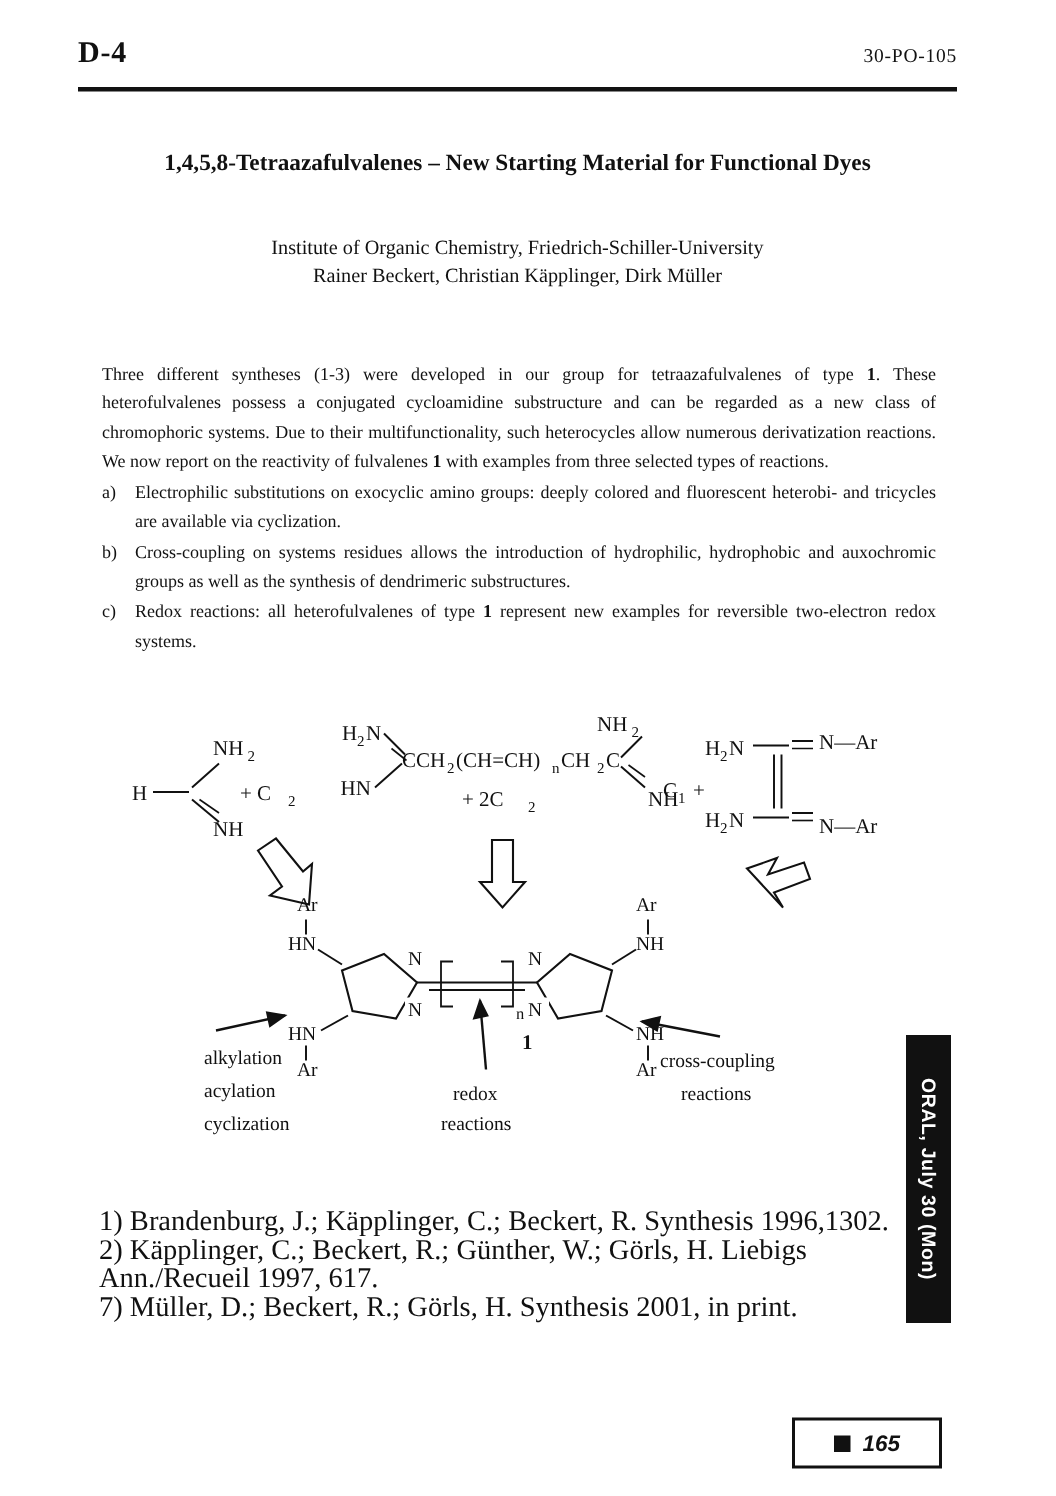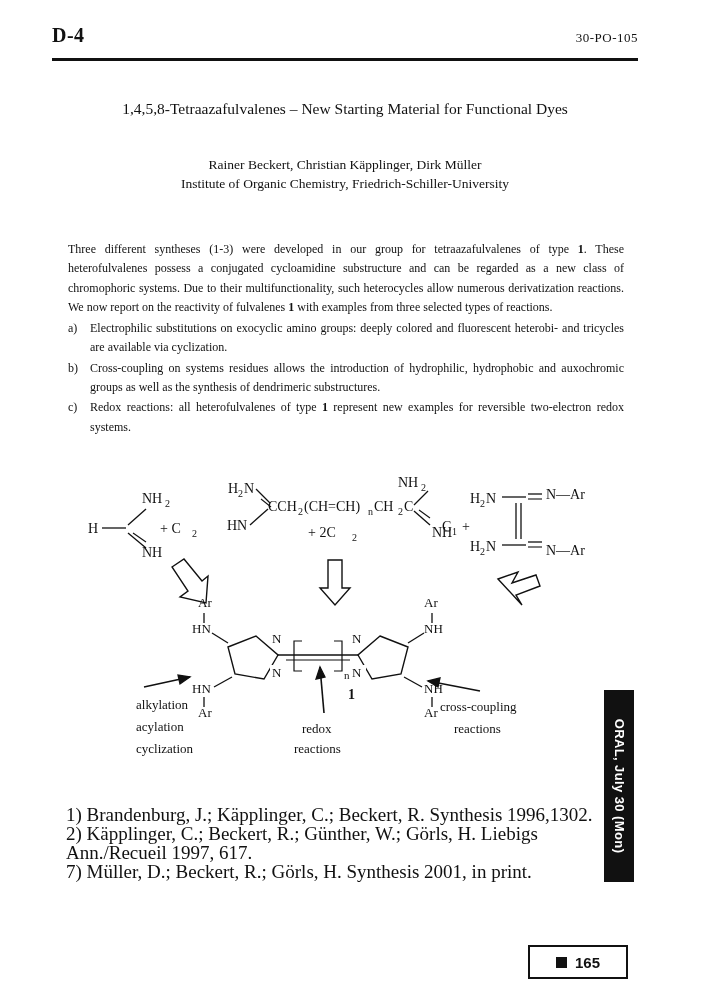--- a/index.html
+++ b/index.html
@@ -52,21 +52,21 @@
     height: 3px;
     background: #111;
   }
   
   .title {
     position: absolute;
     left: 52px;
     top: 100px;
     width: 586px;
     text-align: center;
-    font-weight: normal;
+    font-weight: bold;
     font-size: 15.5px;
     font-family: "Liberation Serif", serif;
   }
   
   .authors {
     position: absolute;
     left: 52px;
     top: 155px;
     width: 586px;
     text-align: center;
@@ -147,20 +147,21 @@
     position: absolute;
     right: 14px;
     bottom: 18px;
     width: 96px;
     height: 30px;
     border: 2px solid #111;
     display: flex;
     align-items: center;
     justify-content: center;
     gap: 8px;
+    font-style: italic;
   }
   .pagebox .sq {
     width: 11px;
     height: 11px;
     background: #111;
     display: inline-block;
   }
   .pagebox .num {
     font-family: "Liberation Sans", sans-serif;
     font-weight: bold;
@@ -176,22 +177,22 @@
 
   <div class="header">
     <div class="header-left">D-4</div>
     <div class="header-right">30-PO-105</div>
   </div>
   <div class="header-rule"></div>
 
   <div class="title">1,4,5,8-Tetraazafulvalenes – New Starting Material for Functional Dyes</div>
 
   <div class="authors">
+    <div>Institute of Organic Chemistry, Friedrich-Schiller-University</div>
     <div>Rainer Beckert, Christian Käpplinger, Dirk Müller</div>
-    <div>Institute of Organic Chemistry, Friedrich-Schiller-University</div>
   </div>
 
   <div class="abstract">
     <p>Three different syntheses (1-3) were developed in our group for tetraazafulvalenes of type <b>1</b>. These heterofulvalenes possess a conjugated cycloamidine substructure and can be regarded as a new class of chromophoric systems. Due to their multifunctionality, such heterocycles allow numerous derivatization reactions. We now report on the reactivity of fulvalenes <b>1</b> with examples from three selected types of reactions.</p>
     <div class="list">
       <div class="list-item">
         <div class="list-marker">a)</div>
         <div class="list-text">Electrophilic substitutions on exocyclic amino groups: deeply colored and fluorescent heterobi- and tricycles are available via cyclization.</div>
       </div>
       <div class="list-item">

